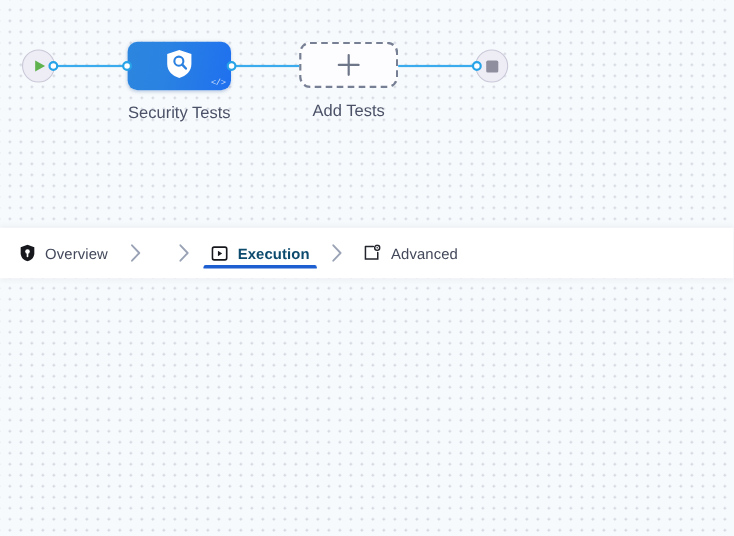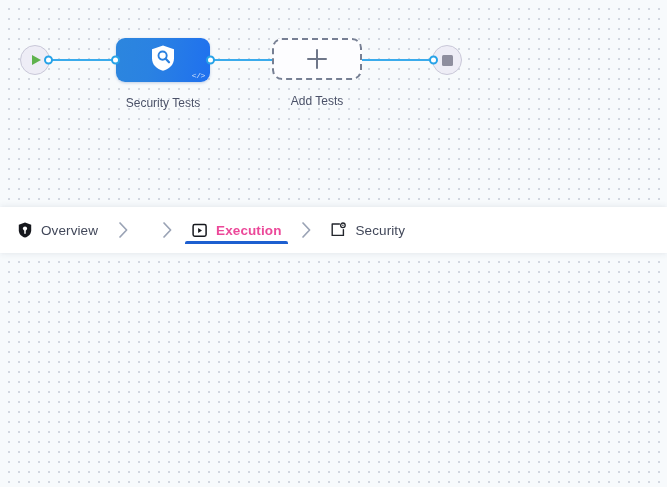--- a/index.html
+++ b/index.html
@@ -68,21 +68,21 @@
     height: 16px;
     flex: none;
   }
   .tab .tab-label {
     font-size: 13.5px;
     color: #42485a;
     letter-spacing: 0.1px;
     white-space: nowrap;
   }
   .tab.active .tab-label {
-    color: #ec4899;
+    color: #0c4a6e;
     font-weight: bold;
   }
   .tab.active::after {
     content: "";
     position: absolute;
     left: -4px;
     right: -4px;
     bottom: 0;
     height: 3px;
     background: #1d5fd0;
@@ -163,21 +163,21 @@
 
   
   .node {
     display: flex;
     flex-direction: column;
     align-items: center;
     flex: none;
   }
   .node .caption {
     margin-top: 13px;
-    font-size: 12px;
+    font-size: 15px;
     line-height: 16px;
     color: #4b5268;
     text-align: center;
     white-space: pre-line;
     max-width: 120px;
   }
 
   
   .stage-card {
     position: relative;
@@ -321,21 +321,21 @@
     </div>
 
     <div class="tab">
       <span class="tab-ico">
         <svg width="16" height="16" viewBox="0 0 16 16">
           <path d="M1.2 2.0 H8.4 M1.2 2.0 V13.4 H12.4 V7.6" fill="none" stroke="#22252c" stroke-width="1.4" stroke-linecap="round"></path>
           <circle cx="11.9" cy="3.3" r="2.3" fill="none" stroke="#22252c" stroke-width="1.3"></circle>
           <circle cx="11.9" cy="3.3" r="0.7" fill="#22252c"></circle>
         </svg>
       </span>
-      <span class="tab-label">Security</span>
+      <span class="tab-label">Advanced</span>
     </div>
 
   </div>
 
   <div class="canvas canvas-steps">
     
   </div>
 
 </div>
 

